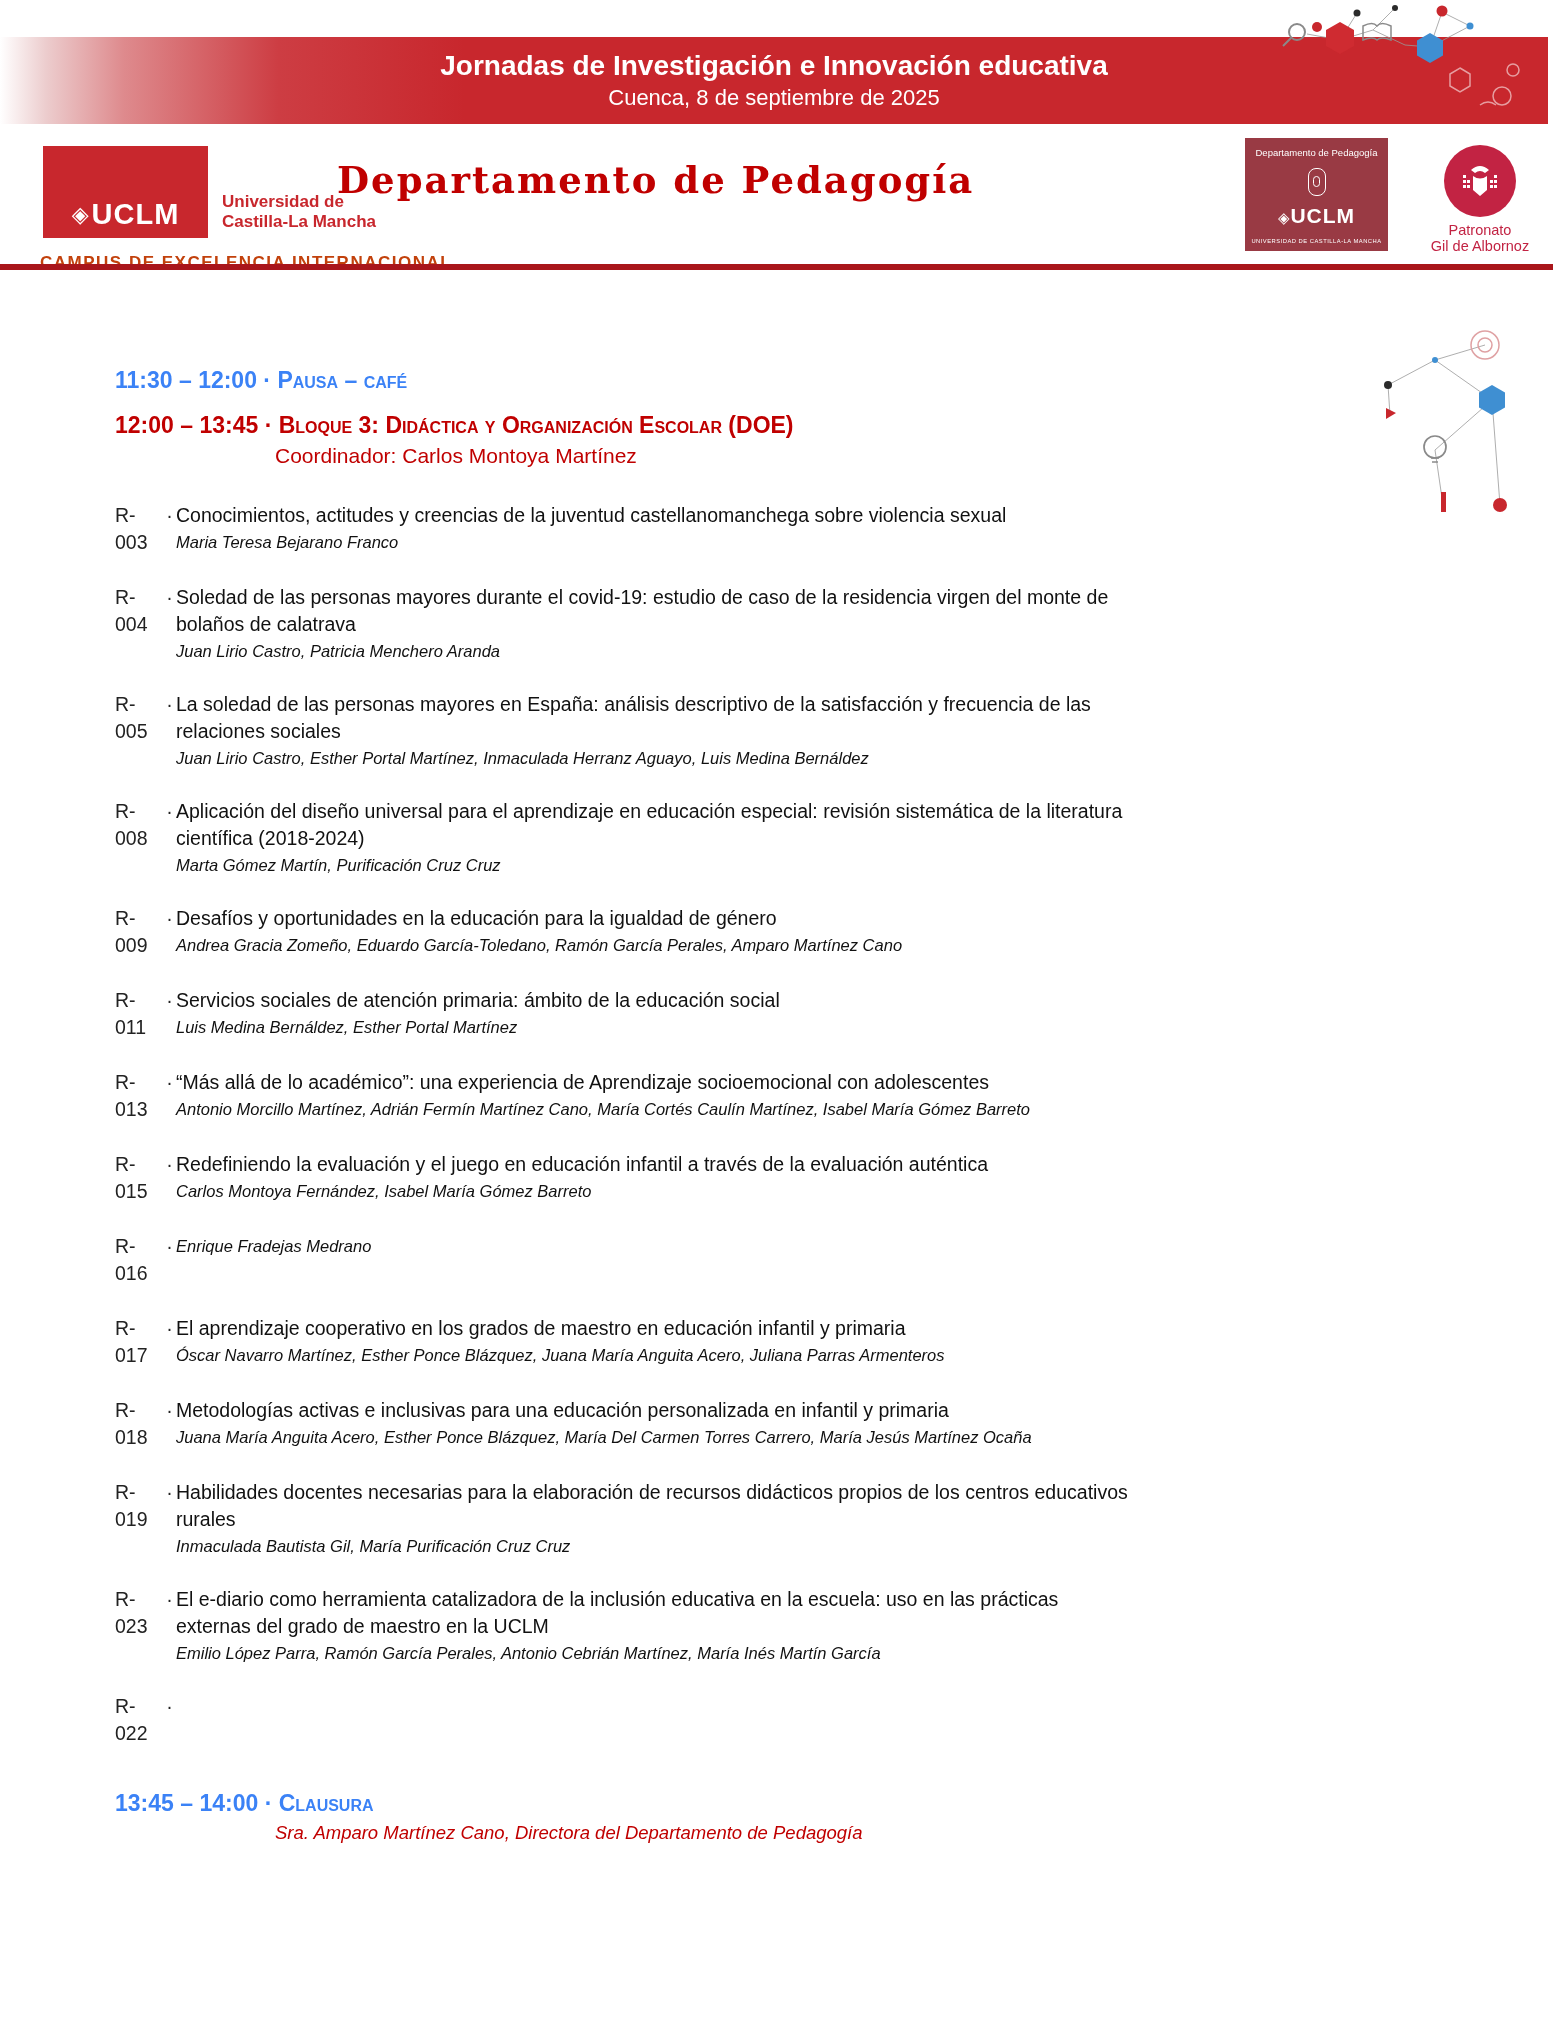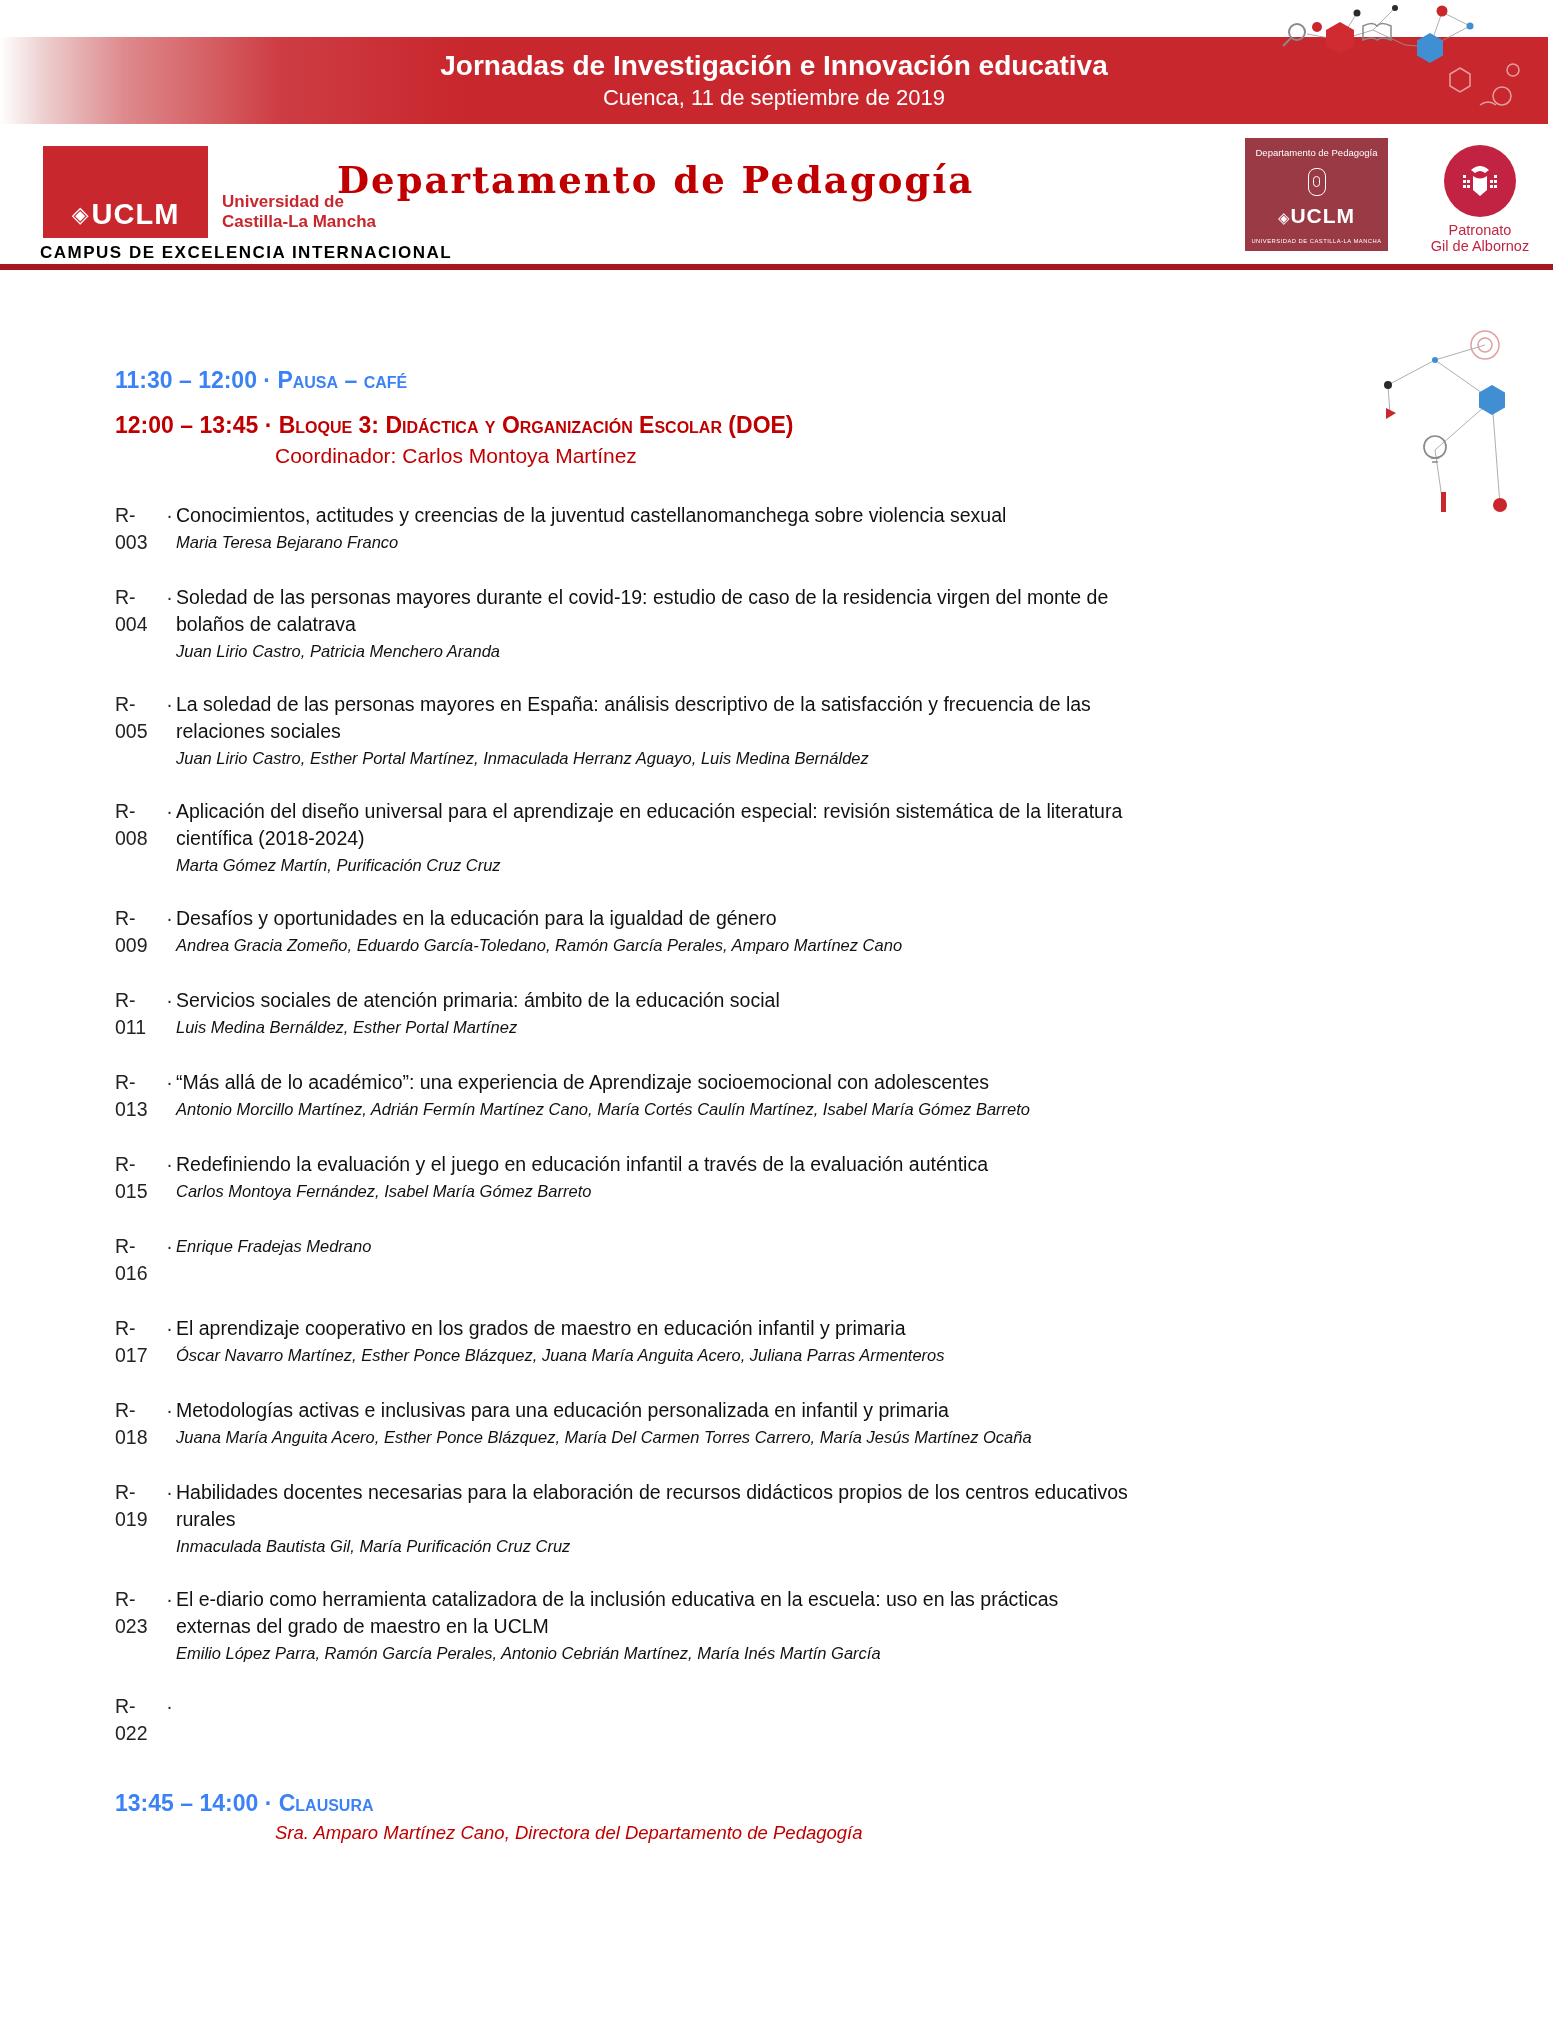--- a/index.html
+++ b/index.html
@@ -25,21 +25,21 @@
     position:absolute;left:43px;top:16px;width:165px;height:92px;background:#c8272d;
     display:flex;align-items:flex-end;justify-content:center;padding-bottom:7px;box-sizing:border-box;
   }
   .uclm-logo .logotype{color:#fff;font-weight:bold;font-size:29px;letter-spacing:1px;white-space:nowrap;}
   .uclm-logo .diamond{font-size:22px;vertical-align:2px;margin-right:2px;}
   .uni-name{
     position:absolute;left:222px;top:62px;color:#c8272d;font-weight:bold;
     font-size:17px;line-height:20px;
   }
   .campus-line{
-    position:absolute;left:40px;top:113px;color:#000000;font-weight:bold;
+    position:absolute;left:40px;top:123px;color:#c2410c;font-weight:bold;
     font-size:17px;letter-spacing:1.5px;white-space:nowrap;
   }
   .dept-title{
     position:absolute;left:337px;top:28px;width:546px;text-align:center;
     font-family:"DejaVu Serif","Liberation Serif",serif;
     color:#c00000;font-weight:bold;font-size:37px;letter-spacing:2px;white-space:nowrap;
   }
   .dept-logo{
     position:absolute;left:1245px;top:8px;width:143px;height:113px;background:#993a44;
     display:flex;flex-direction:column;align-items:center;justify-content:space-between;
@@ -127,21 +127,21 @@
     <circle cx="180" cy="447" r="11"></circle>
       <path d="M176 458 h8 M177 462 h6"></path>
   </g>
   <rect x="186" y="492" width="5" height="20" fill="#c8272d"></rect>
   <circle cx="245" cy="505" r="7" fill="#c8272d"></circle>
 </svg>
 
 <div class="banner">
   <div class="banner-inner">
     <div class="banner-title">Jornadas de Investigación e Innovación educativa</div>
-    <div class="banner-subtitle">Cuenca, 11 de septiembre de 2019</div>
+    <div class="banner-subtitle">Cuenca, 8 de septiembre de 2025</div>
   </div>
 </div>
 
 <div class="header">
   <div class="uclm-logo">
     <div class="logotype"><span class="diamond">◈</span><span>UCLM</span></div>
   </div>
   <div class="uni-name">
     <div>Universidad de</div>
     <div>Castilla-La Mancha</div>

